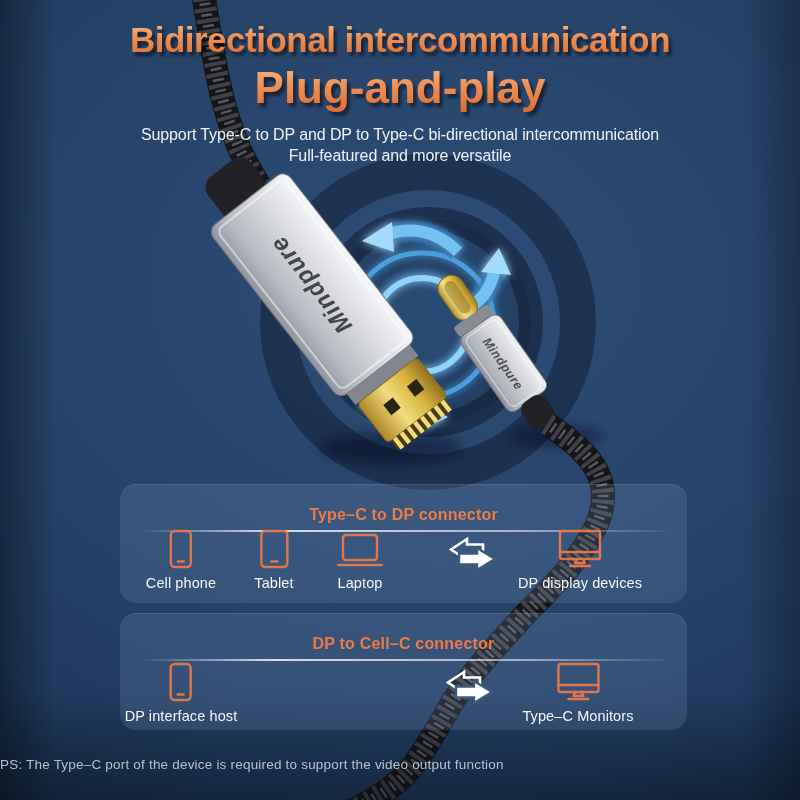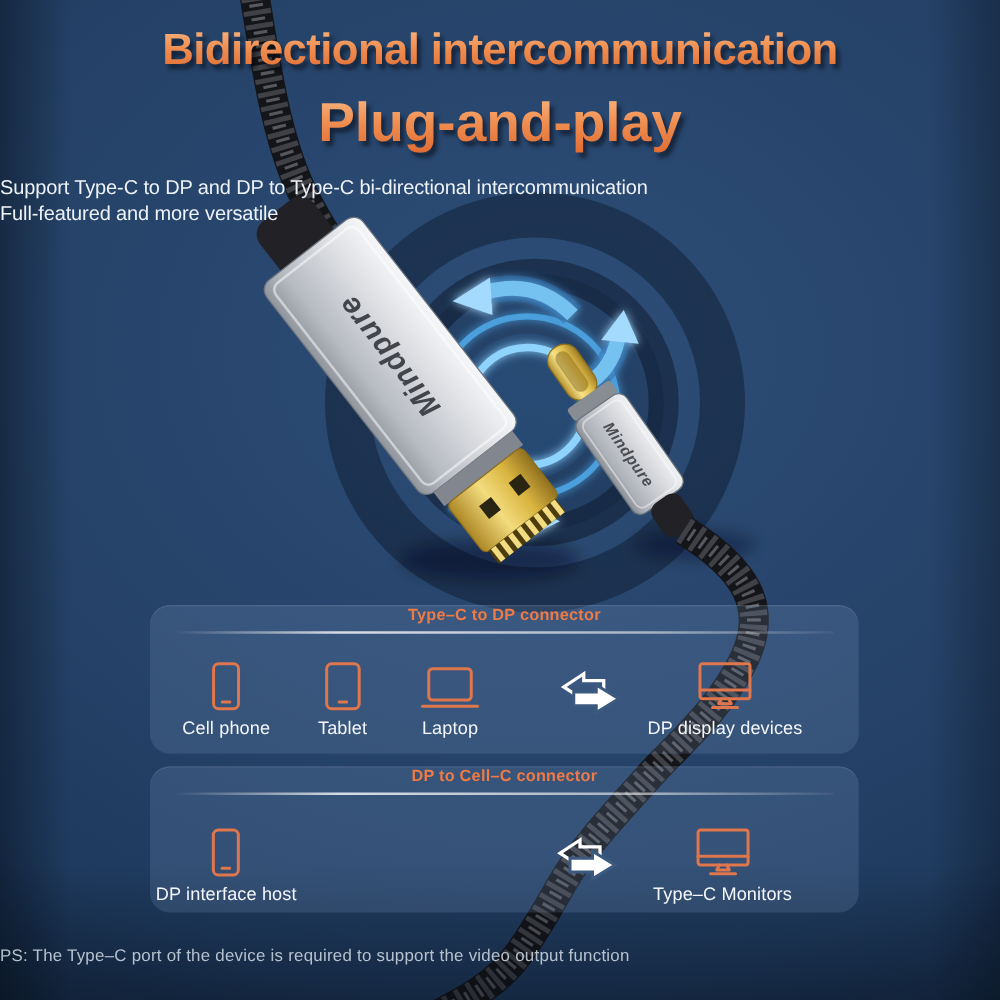--- a/index.html
+++ b/index.html
@@ -16,30 +16,30 @@
   }
   .ovl{position:absolute;z-index:3}
   .title-block{top:20px;width:100%;text-align:center;line-height:1.15}
   .grad{
     font-weight:bold;
     background:linear-gradient(180deg,#f8b47e 6%, #ef8d50 48%, #df6c32 96%);
     -webkit-background-clip:text;background-clip:text;color:transparent;
     filter:drop-shadow(3px 4px 1.5px rgba(5,8,14,0.55));
   }
   .t1{font-size:35px;letter-spacing:-0.5px}
-  .t2{font-size:44px;margin-top:14px}
-  .desc{top:140px;width:100%;text-align:left;color:#edf2f7;font-size:16px;line-height:1.33;letter-spacing:-0.1px}
+  .t2{font-size:44px;margin-top:3px}
+  .desc{top:124px;width:100%;text-align:center;color:#edf2f7;font-size:16px;line-height:1.33;letter-spacing:-0.1px}
   .panel{
     left:120px;width:567px;height:119px;border-radius:16px;
     background:rgba(150,180,220,0.17);
     box-shadow:inset 0 1px 0 rgba(255,255,255,0.10);
   }
   .panel-1{top:484px}
   .panel-2{top:613px;height:117px}
-  .panel-title{text-align:center;padding-top:0;font-size:13px;font-weight:bold;color:#ee7a45;letter-spacing:0.2px}
+  .panel-title{text-align:center;padding-top:22px;font-size:16px;font-weight:bold;color:#ee7a45;letter-spacing:0.2px}
   .divider{height:2px;width:527px;margin:6px auto 0;border-radius:1px;
     background:linear-gradient(to right, rgba(255,255,255,0) 0%, rgba(255,255,255,0.8) 25%, rgba(255,255,255,0.55) 72%, rgba(255,255,255,0.04) 100%)}
   .p-item{position:absolute;top:44px;transform:translateX(-50%);text-align:center}
   .panel-2 .p-item{top:48px}
   .icon-box{display:flex;align-items:flex-end;justify-content:center;height:42px}
   .p-label{margin-top:5px;font-size:14.5px;color:#f3f6fa;white-space:nowrap;letter-spacing:0.1px}
   .oicon{stroke:#e0764c;fill:none;stroke-width:2.4;stroke-linecap:round;stroke-linejoin:round}
   .footer{top:757px;width:100%;text-align:left;font-size:13.5px;color:#b6c1ce;letter-spacing:0.2px}
   svg text{font-family:"Liberation Sans",sans-serif}
 </style>

